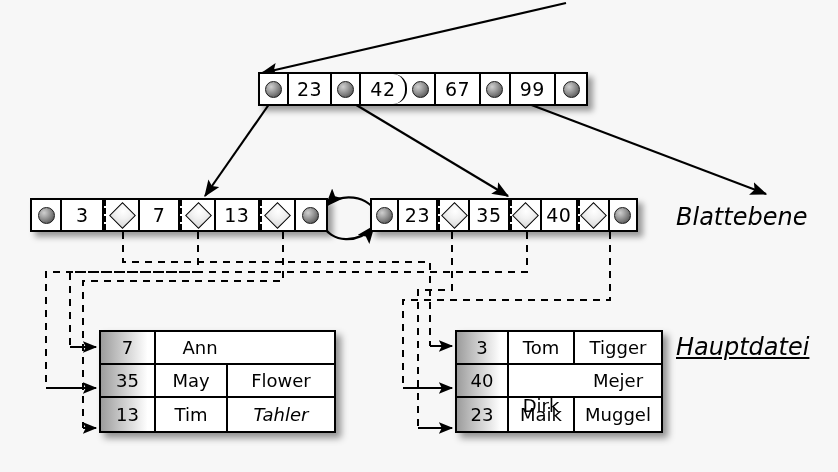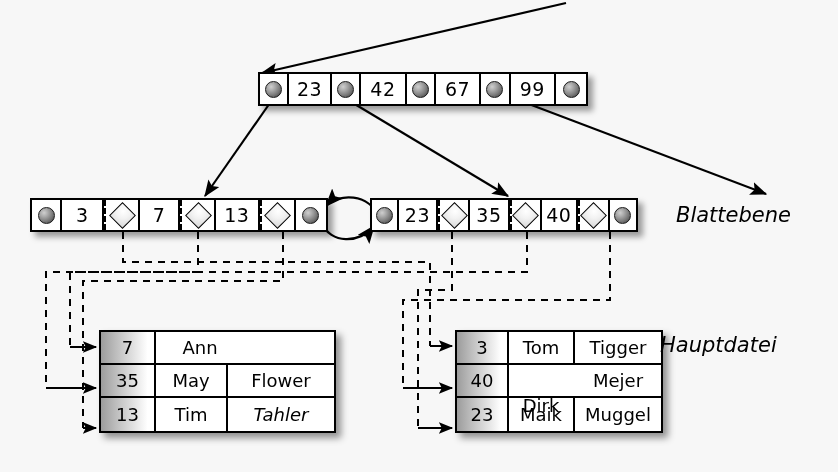--- a/index.html
+++ b/index.html
@@ -106,21 +106,21 @@
   .dcell:last-child { border-right: none; }
   .dcell.keycol {
     background: linear-gradient(to right, #9c9c9c 0%, #bdbdbd 28%, #ffffff 88%, #ffffff 100%);
   }
 
   
   .sidelabel {
     position: absolute;
     font-family: "DejaVu Sans", sans-serif;
     font-style: italic;
-    font-size: 21px;
+    font-size: 24px;
     color: #000;
     white-space: nowrap;
     z-index: 6;
   }
 </style>
 </head>
 <body>
 
 <div id="stage">
 
@@ -186,21 +186,21 @@
   <div class="node" id="rootNode" style="left:258px; top:72px; width:330px; height:34px;">
       <div class="cell" style="width: 32px;">
         <span class="ptr"></span>
       </div>
       <div class="cell" style="width: 47px;">
         <span class="key">23</span>
       </div>
       <div class="cell" style="width: 32px;">
         <span class="ptr"></span>
       </div>
-      <div class="cell" style="width: 50px;">
+      <div class="cell" style="width: 50px; border-radius: 14px;">
         <span class="key">42</span>
       </div>
       <div class="cell" style="width: 32px;">
         <span class="ptr"></span>
       </div>
       <div class="cell" style="width: 50px;">
         <span class="key">67</span>
       </div>
       <div class="cell" style="width: 32px;">
         <span class="ptr"></span>
@@ -297,15 +297,15 @@
       </div>
       <div class="drow">
         <div class="dcell keycol" style="width: 52px;">23</div>
         <div class="dcell " style="width: 66px; text-align: center;">Maik</div>
         <div class="dcell " style="width: 86px;">Muggel</div>
       </div>
     </div>
 
   <div class="sidelabel" style="left:676px; top:203px;">Blattebene</div>
 
-  <div class="sidelabel" style="left:660px; top:333px;">Hauptdatei</div>
+  <div class="sidelabel" style="left:676px; top:333px;text-decoration:underline;">Hauptdatei</div>
 
 </div>
 
 </body></html>

